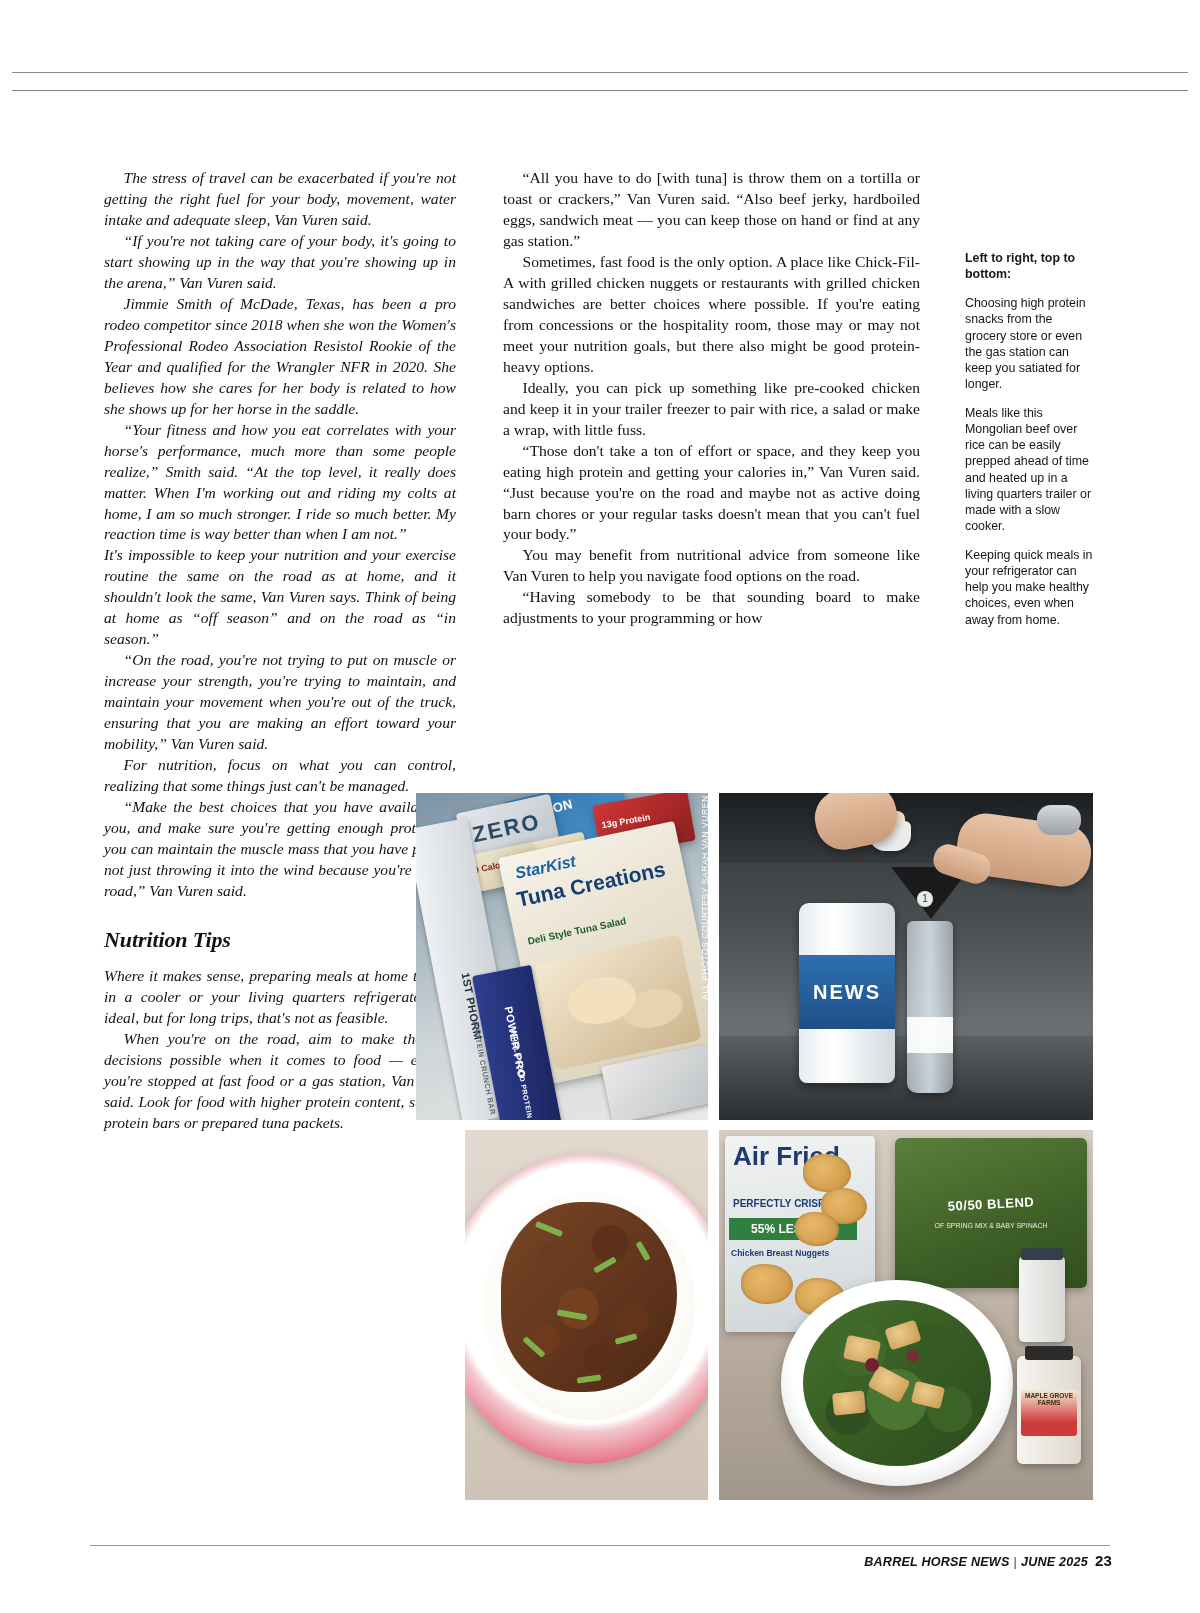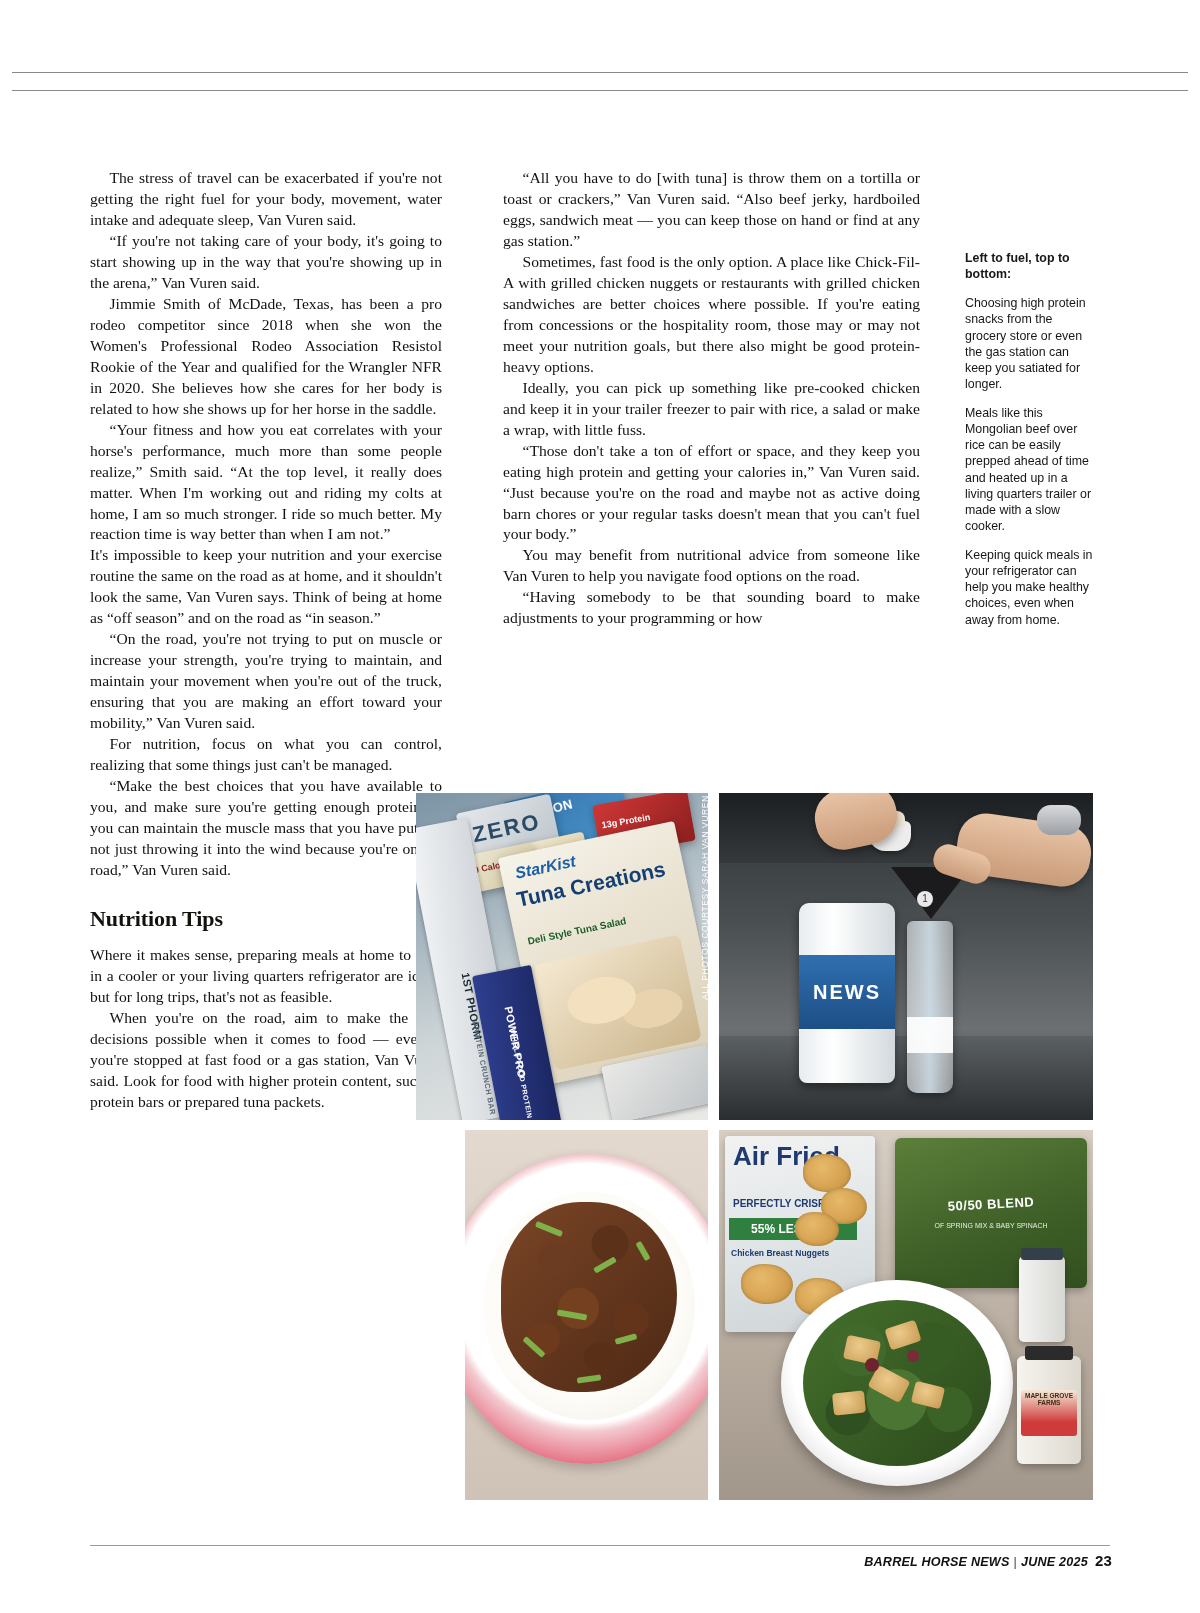--- a/index.html
+++ b/index.html
@@ -49,23 +49,24 @@
     text-indent: 1.25em;
   }
   .col p.first {
     text-indent: 1.25em;
   }
   .col p.noindent {
     text-indent: 0;
   }
 
   #col-left {
-    left: 90px;
+    left: 104px;
     top: 168px;
     width: 352px;
+    font-style: italic;
   }
   #col-mid {
     left: 503px;
     top: 168px;
     width: 417px;
   }
 
   h2.section {
     font-family: "Liberation Serif", serif;
     font-weight: bold;
@@ -401,21 +402,21 @@
   <div class="col" id="col-mid">
     <p class="first">“All you have to do [with tuna] is throw them on a tortilla or toast or crackers,” Van Vuren said. “Also beef jerky, hardboiled eggs, sandwich meat — you can keep those on hand or find at any gas station.”</p>
     <p>Sometimes, fast food is the only option. A place like Chick-Fil-A with grilled chicken nuggets or restaurants with grilled chicken sandwiches are better choices where possible. If you're eating from concessions or the hospitality room, those may or may not meet your nutrition goals, but there also might be good protein-heavy options.</p>
     <p>Ideally, you can pick up something like pre-cooked chicken and keep it in your trailer freezer to pair with rice, a salad or make a wrap, with little fuss.</p>
     <p>“Those don't take a ton of effort or space, and they keep you eating high protein and getting your calories in,” Van Vuren said. “Just because you're on the road and maybe not as active doing barn chores or your regular tasks doesn't mean that you can't fuel your body.”</p>
     <p>You may benefit from nutritional advice from someone like Van Vuren to help you navigate food options on the road.</p>
     <p>“Having somebody to be that sounding board to make adjustments to your programming or how</p>
   </div>
 
   <div id="caption-rail">
-    <div class="cap-head">Left to fuel, top to bottom:</div>
+    <div class="cap-head">Left to right, top to bottom:</div>
     <p>Choosing high protein snacks from the grocery store or even the gas station can keep you satiated for longer.</p>
     <p>Meals like this Mongolian beef over rice can be easily prepped ahead of time and heated up in a living quarters trailer or made with a slow cooker.</p>
     <p>Keeping quick meals in your refrigerator can help you make healthy choices, even when away from home.</p>
   </div>
 
   <div class="photo" id="photo-snacks">
     <div class="ph-inner">
       <div class="sn-bg"></div>
 
       <div class="sn-pack" style="left:96px; top:-6px; width:120px; height:96px; background:linear-gradient(150deg,#2f6fa8,#56a2d6); transform:rotate(-14deg);">

